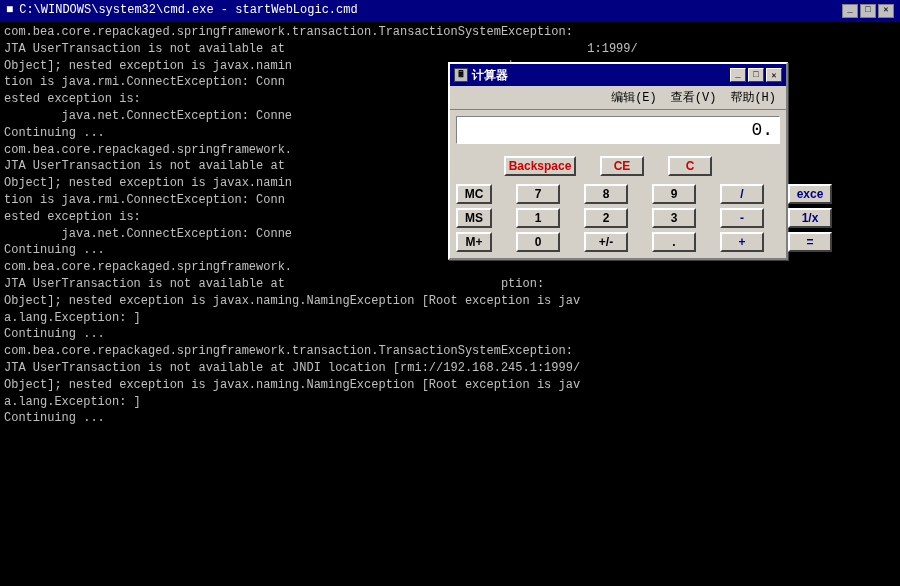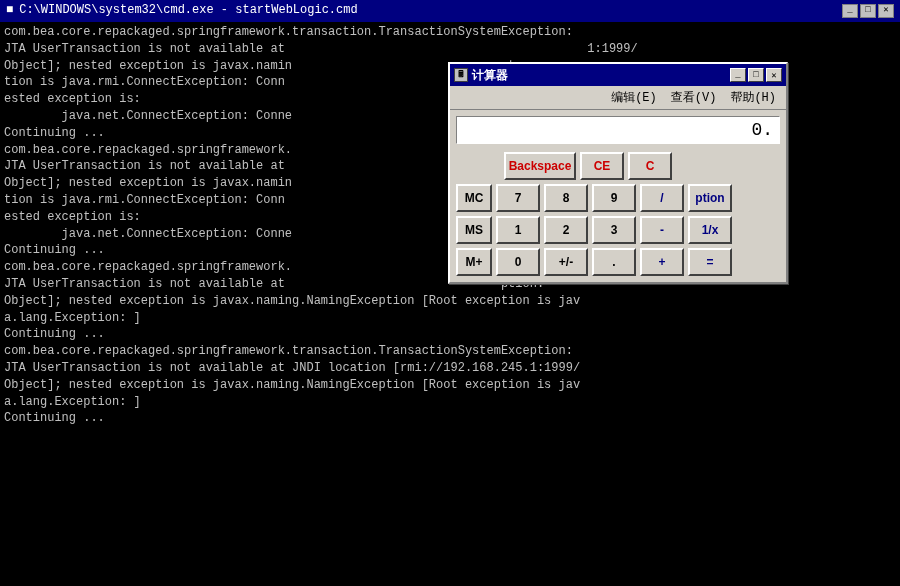--- a/index.html
+++ b/index.html
@@ -166,41 +166,41 @@
       display: flex;
       flex-direction: column;
       gap: 4px;
     }
     .calc-row {
       display: flex;
       gap: 4px;
       align-items: center;
     }
     .calc-btn {
-      height: 28px;
+      height: 20px;
       min-width: 44px;
       background: #d4d0c8;
       border-top: 2px solid #ffffff;
       border-left: 2px solid #ffffff;
       border-right: 2px solid #404040;
       border-bottom: 2px solid #404040;
       font-size: 12px;
       font-weight: bold;
       cursor: pointer;
       display: flex;
       align-items: center;
       justify-content: center;
       color: black;
       padding: 0 4px;
       font-family: Arial, sans-serif;
     }
     .calc-btn.red { color: #cc0000; }
     .calc-btn.blue { color: #000080; }
     .calc-btn.wide { min-width: 72px; flex: 0 0 72px; }
-    .calc-btn.num { min-width: 44px; flex: 0 0 44px; }
+    .calc-btn.num { min-width: 44px; flex: 0 0 44px; margin-left: 20px; }
     .calc-btn-mem { min-width: 36px; flex: 0 0 36px; }
     .calc-placeholder { width: 44px; height: 28px; flex: 0 0 44px; }
   </style>
 </head>
 <body>
 
 <div class="cmd-window">
   <div class="cmd-titlebar">
     <div class="cmd-titlebar-left">
       <span>■</span>
@@ -272,21 +272,21 @@
       <button class="calc-btn num red">CE</button>
       <button class="calc-btn num red">C</button>
     </div>
 
     <div class="calc-row">
       <button class="calc-btn calc-btn-mem">MC</button>
       <button class="calc-btn num">7</button>
       <button class="calc-btn num">8</button>
       <button class="calc-btn num">9</button>
       <button class="calc-btn num blue">/</button>
-      <button class="calc-btn num blue">ption</button>
+      <button class="calc-btn num blue">exce</button>
     </div>
 
 
     <div class="calc-row">
       <button class="calc-btn calc-btn-mem">MS</button>
       <button class="calc-btn num">1</button>
       <button class="calc-btn num">2</button>
       <button class="calc-btn num">3</button>
       <button class="calc-btn num blue">-</button>
       <button class="calc-btn num blue">1/x</button>

